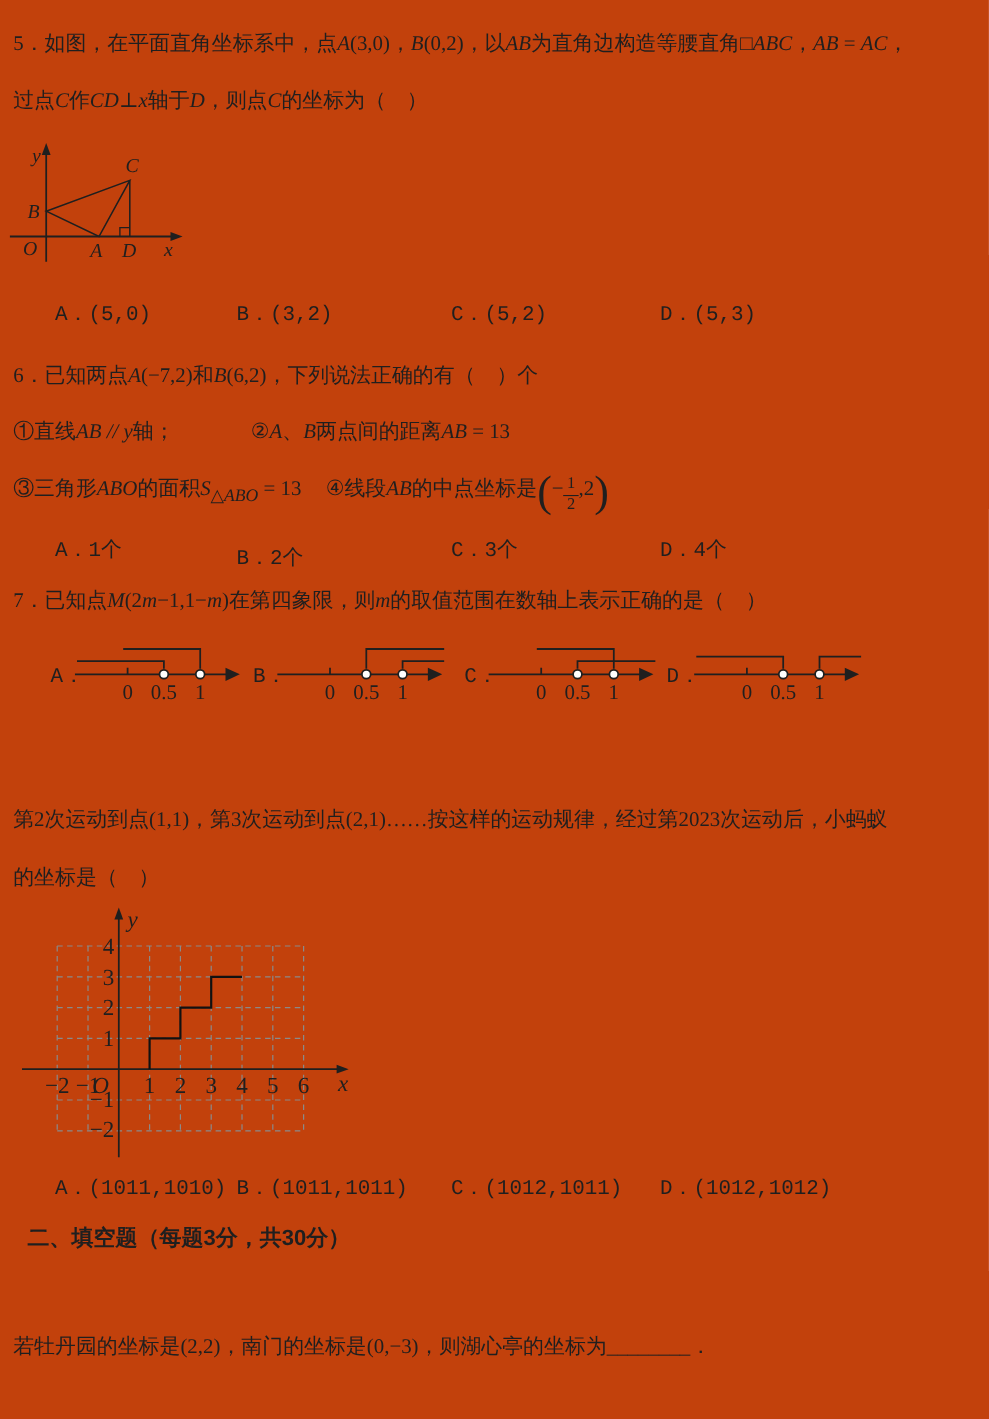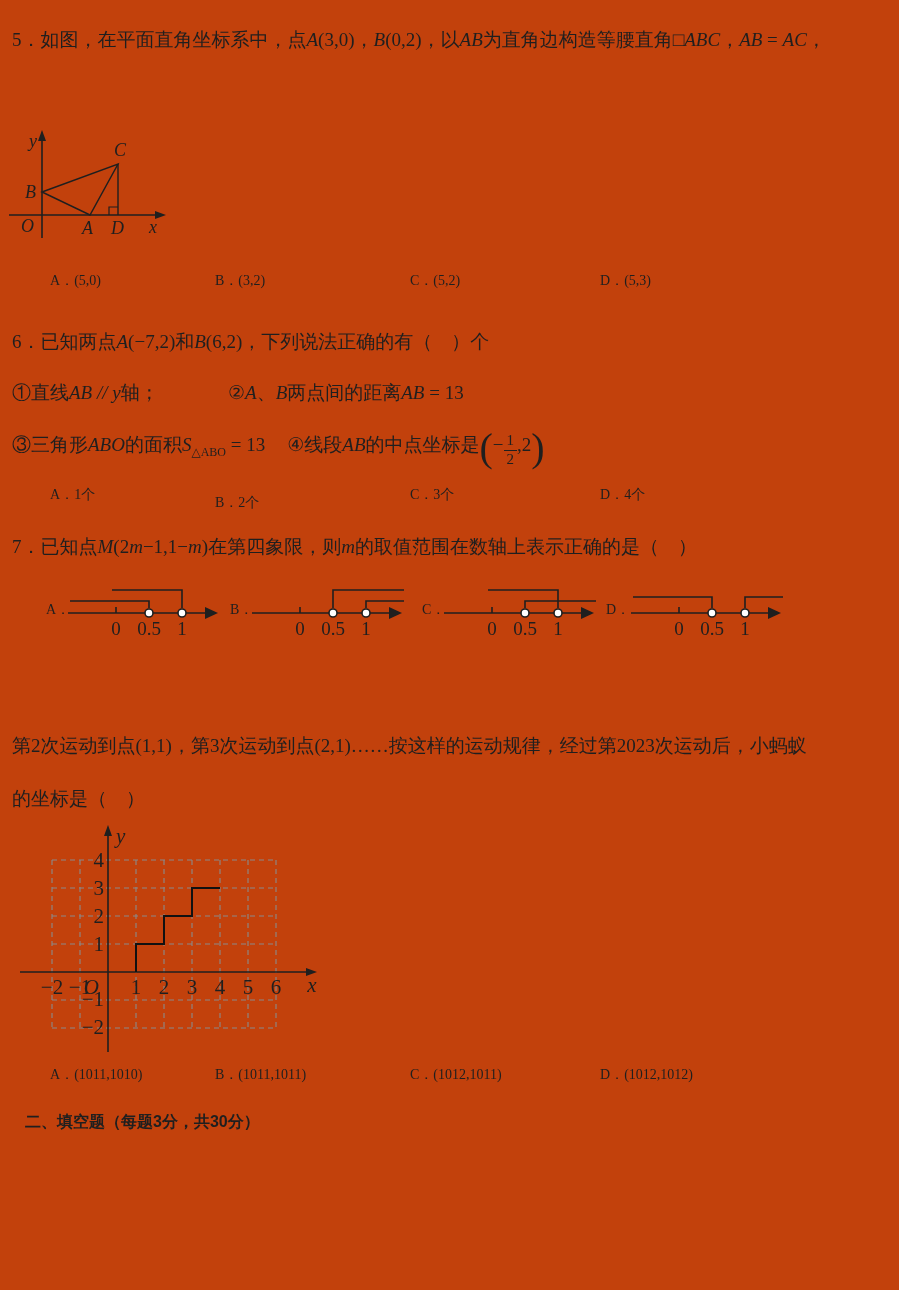--- a/index.html
+++ b/index.html
@@ -1,48 +1,49 @@
 <!DOCTYPE html>
 <html><head>
 <meta charset="utf-8">
 <style>
   html,body{margin:0;padding:0;background:#ffffff;}
   #page{position:relative;width:899px;height:1290px;background:#c2410c;overflow:hidden;
         font-family:"Liberation Serif","DejaVu Serif",serif;color:#1f1f1f;}
   .line{position:absolute;white-space:nowrap;font-size:19px;line-height:1.25;}
   .it{font-style:italic;}
-  .subs{font-size:12px;vertical-align:-5px;}
+  .subs{font-size:16px;font-style:italic;vertical-align:-5px;}
   .frac{display:inline-block;text-align:center;font-size:15px;line-height:1.05;vertical-align:-13px;}
   .frac .num{display:block;border-bottom:1.3px solid currentColor;padding:0 3px 1px;}
   .frac .den{display:block;padding-top:1px;}
   .bigp{font-size:40px;line-height:0;vertical-align:-10px;font-weight:300;}
-  .opt{position:absolute;white-space:nowrap;font-size:14px;}
+  .opt{position:absolute;white-space:nowrap;font-size:19px;font-family:Liberation Mono, monospace;}
   .c1{left:50px}.c2{left:215px}.c3{left:410px}.c4{left:600px}
   .sec{position:absolute;font-family:"Liberation Sans","DejaVu Sans",sans-serif;
-       font-weight:bold;font-size:16px;white-space:nowrap;}
+       font-weight:bold;font-size:20px;white-space:nowrap;}
   .fig{position:absolute;}
   .ax{stroke:#1f1f1f;stroke-width:1.6;}
   .ah{fill:#1f1f1f;}
   .tri{fill:none;stroke:#1f1f1f;stroke-width:1.4;}
   .ra{fill:none;stroke:#1f1f1f;stroke-width:1.2;}
   .gd{stroke:#8a8a8a;stroke-width:1.1;stroke-dasharray:5 4;}
   .stair{fill:none;stroke:#111;stroke-width:2;}
   .nlc{fill:#fff;stroke:#1f1f1f;stroke-width:1.6;}
   .br{fill:none;stroke:#1f1f1f;stroke-width:1.6;}
   .fl{font-family:"Liberation Serif",serif;font-size:18px;font-style:italic;fill:#1f1f1f;}
   .f8{font-family:"Liberation Serif",serif;font-size:21px;fill:#1f1f1f;}
   .f8i{font-family:"Liberation Serif",serif;font-size:21px;font-style:italic;fill:#1f1f1f;}
   .nlt{font-family:"Liberation Serif",serif;font-size:19px;fill:#1f1f1f;}
 </style>
 </head>
 <body>
 
 <div id="page">
 
   <div class="line" style="left:12px;top:28px"><span>5．如图，在平面直角坐标系中，点</span><span class="it">A</span><span>(3,0)</span><span>，</span><span class="it">B</span><span>(0,2)</span><span>，以</span><span class="it">AB</span><span>为直角边构造等腰直角</span><span>□</span><span class="it">ABC</span><span>，</span><span class="it">AB</span><span> = </span><span class="it">AC</span><span>，</span></div>
+  <div class="line" style="left:12px;top:80px"><span>过点</span><span class="it">C</span><span>作</span><span class="it">CD</span><span>⊥</span><span class="it">x</span><span>轴于</span><span class="it">D</span><span>，则点</span><span class="it">C</span><span>的坐标为（　）</span></div>
 
   <svg class="fig" style="left:5px;top:128px" width="170" height="125" viewBox="0 0 170 125">
     <line class="ax" x1="37" y1="110" x2="37" y2="9"></line>
     <polygon class="ah" points="37,2 33,13 41,13"></polygon>
     <line class="ax" x1="4" y1="87" x2="153" y2="87"></line>
     <polygon class="ah" points="161,87 150,83 150,91"></polygon>
     <path class="tri" d="M37 64 L113 36 L85 87 Z"></path>
     <line class="tri" x1="113" y1="36" x2="113" y2="87"></line>
     <path class="ra" d="M104 87 V79 H113"></path>
     <text class="fl" x="24" y="19">y</text>
@@ -178,14 +179,15 @@
 
   <div>
     <span class="opt c1" style="top:1066px"><span>A．</span><span>(1011,1010)</span></span>
     <span class="opt c2" style="top:1066px"><span>B．</span><span>(1011,1011)</span></span>
     <span class="opt c3" style="top:1066px"><span>C．</span><span>(1012,1011)</span></span>
     <span class="opt c4" style="top:1066px"><span>D．</span><span>(1012,1012)</span></span>
   </div>
 
   <div class="sec" style="left:25px;top:1112px">二、填空题（每题3分，共30分）</div>
 
+  <div class="line" style="left:12px;top:1213px">若牡丹园的坐标是(2,2)，南门的坐标是(0,−3)，则湖心亭的坐标为________．</div>
 
 </div>
 
 </body></html>

